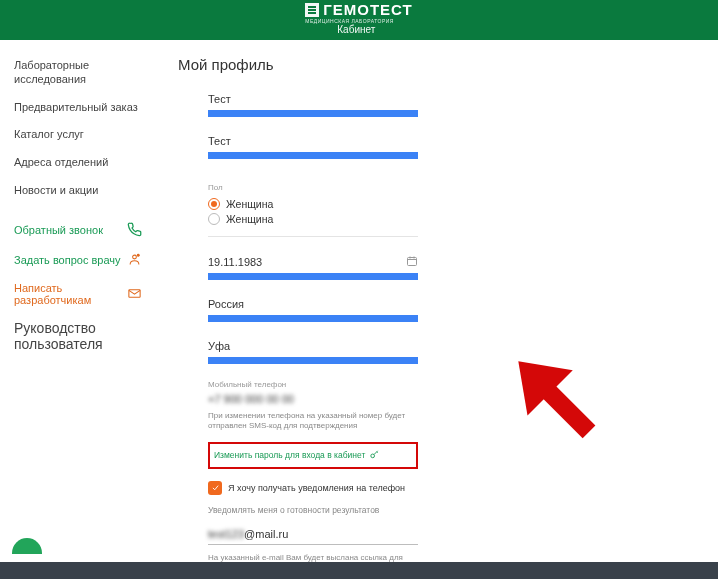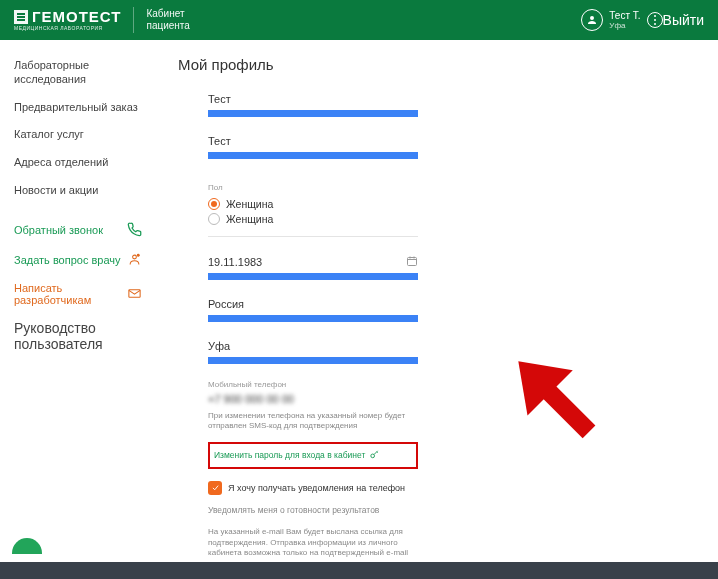--- a/index.html
+++ b/index.html
@@ -1,20 +1,20 @@
 <!DOCTYPE html>
 <html><head>
 <meta charset="utf-8">
 <style>
   * { box-sizing: border-box; margin: 0; padding: 0; }
   body { font-family: Arial, Helvetica, sans-serif; font-size: 12px; color: #333; background: #fff; }
   .page { width: 718px; position: relative; }
 
   
-  .header { height: 40px; background: #0a7a3e; display: flex; align-items: center; color: #fff; padding: 2px 14px; }
+  .header { height: 40px; background: #0a7a3e; display: flex; align-items: center; color: #fff; padding: 2px 14px; flex-direction: column; }
   .logo-box { display: flex; flex-direction: column; line-height: 1; }
   .logo-top { display:flex; align-items:flex-end; }
   .logo-square { width: 14px; height: 14px; background:#fff; opacity:.95; margin-right:4px; display:flex; justify-content:center; align-items:center;}
   .logo-square::before { content:""; width:8px; height:2px; background:#0a7a3e; box-shadow:0 3px 0 #0a7a3e, 0 -3px 0 #0a7a3e;}
   .logo-text { font-size: 15px; font-weight: 700; letter-spacing: 1px; }
   .logo-sub { font-size: 5px; letter-spacing: .5px; opacity: .85; margin-top: 2px; }
   .vdiv { width:1px; height:26px; background:rgba(255,255,255,.35); margin:0 12px; }
   .subtitle { font-size: 10px; line-height:1.25; opacity:.95; }
   .spacer { flex: 1; }
   .user { display:flex; align-items:center; gap:6px; margin-right:6px; }
@@ -233,20 +233,23 @@
           <span class="checkbox">
             <svg viewBox="0 0 24 24">
                   <polyline points="5 13 10 18 19 7"></polyline>
                 </svg>
           </span>
           <span>Я хочу получать уведомления на телефон</span>
         </div>
 
         <div class="notify-label">Уведомлять меня о готовности результатов</div>
 
+        <div class="email-field">
+          <span class="email-val"><span class="email-blur">test123</span><span>@mail.ru</span></span>
+        </div>
         <div class="email-note">На указанный e-mail Вам будет выслана ссылка для подтверждения. Отправка информации из личного кабинета возможна только на подтвержденный e-mail</div>
         <div class="email-resend">Отправить письмо для подтверждения почты</div>
 
       </div>
 
       <div class="arrow">
         <svg viewBox="0 0 140 140">
           <g transform="rotate(135 70 70)">
             <rect x="63" y="10" width="18" height="70" fill="#d40808"></rect>
             <polygon points="72,110 40,65 104,65" fill="#d40808"></polygon>

